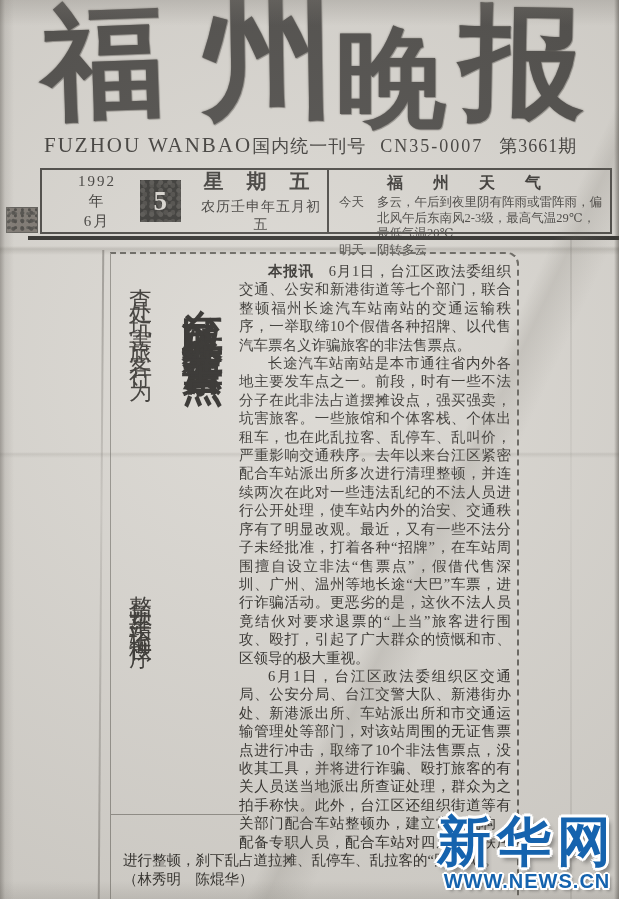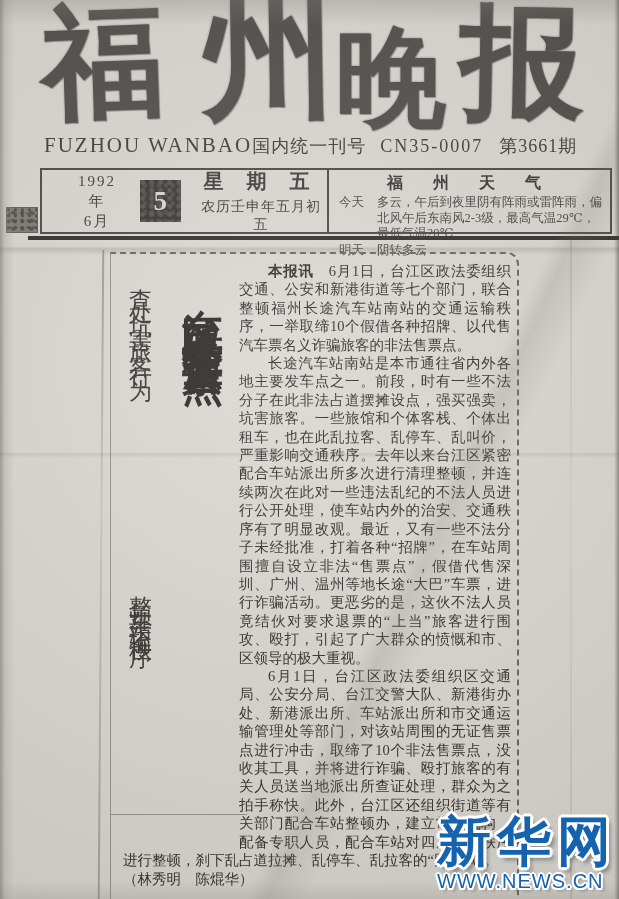--- a/index.html
+++ b/index.html
@@ -75,26 +75,26 @@
   .kicker.k2{top:316px;letter-spacing:7px;}
   .kicker.k1{top:8px;}
   .headline{position:absolute;right:6px;top:14px;writing-mode:vertical-rl;text-orientation:upright;
             font-size:41px;font-weight:bold;letter-spacing:5px;color:#1d1b18;}
   .kicker-rule{position:absolute;left:-12px;top:552px;width:136px;height:1px;background:rgba(80,76,70,.55);}
   .article p{margin:0;font-size:14.5px;line-height:18.4px;text-align:justify;text-indent:2em;color:#262420;}
   .article p .lead{font-weight:bold;}
   .byline{text-align:right;text-indent:0 !important;padding-right:26px;margin-top:1px !important;}
 
   
-  .watermark{position:absolute;right:2px;bottom:6px;z-index:60;
+  .watermark{position:absolute;right:2px;bottom:6px;z-index:60;text-align:center;
              font-family:"Liberation Sans","DejaVu Sans",sans-serif;}
   .wm-name{font-size:54px;font-weight:900;letter-spacing:6px;color:#1563ae;line-height:1;
     text-shadow:-2px -2px 0 #fff,2px -2px 0 #fff,-2px 2px 0 #fff,2px 2px 0 #fff,
                 0 -3px 0 #fff,0 3px 0 #fff,-3px 0 0 #fff,3px 0 0 #fff,4px 5px 4px rgba(40,40,40,.45);}
-  .wm-url{font-size:20px;font-weight:normal;letter-spacing:1px;color:#1563ae;margin-top:2px;
+  .wm-url{font-size:20px;font-weight:bold;letter-spacing:1px;color:#1563ae;margin-top:2px;
     text-shadow:-1.5px -1.5px 0 #fff,1.5px -1.5px 0 #fff,-1.5px 1.5px 0 #fff,1.5px 1.5px 0 #fff,
                 0 -2px 0 #fff,0 2px 0 #fff,-2px 0 0 #fff,2px 0 0 #fff,3px 3px 3px rgba(40,40,40,.4);}
 </style>
 </head>
 <body>
 
 <div class="masthead">
     <span class="mchar">福</span>
     <span class="mchar">州</span>
     <span class="mchar">晚</span>

